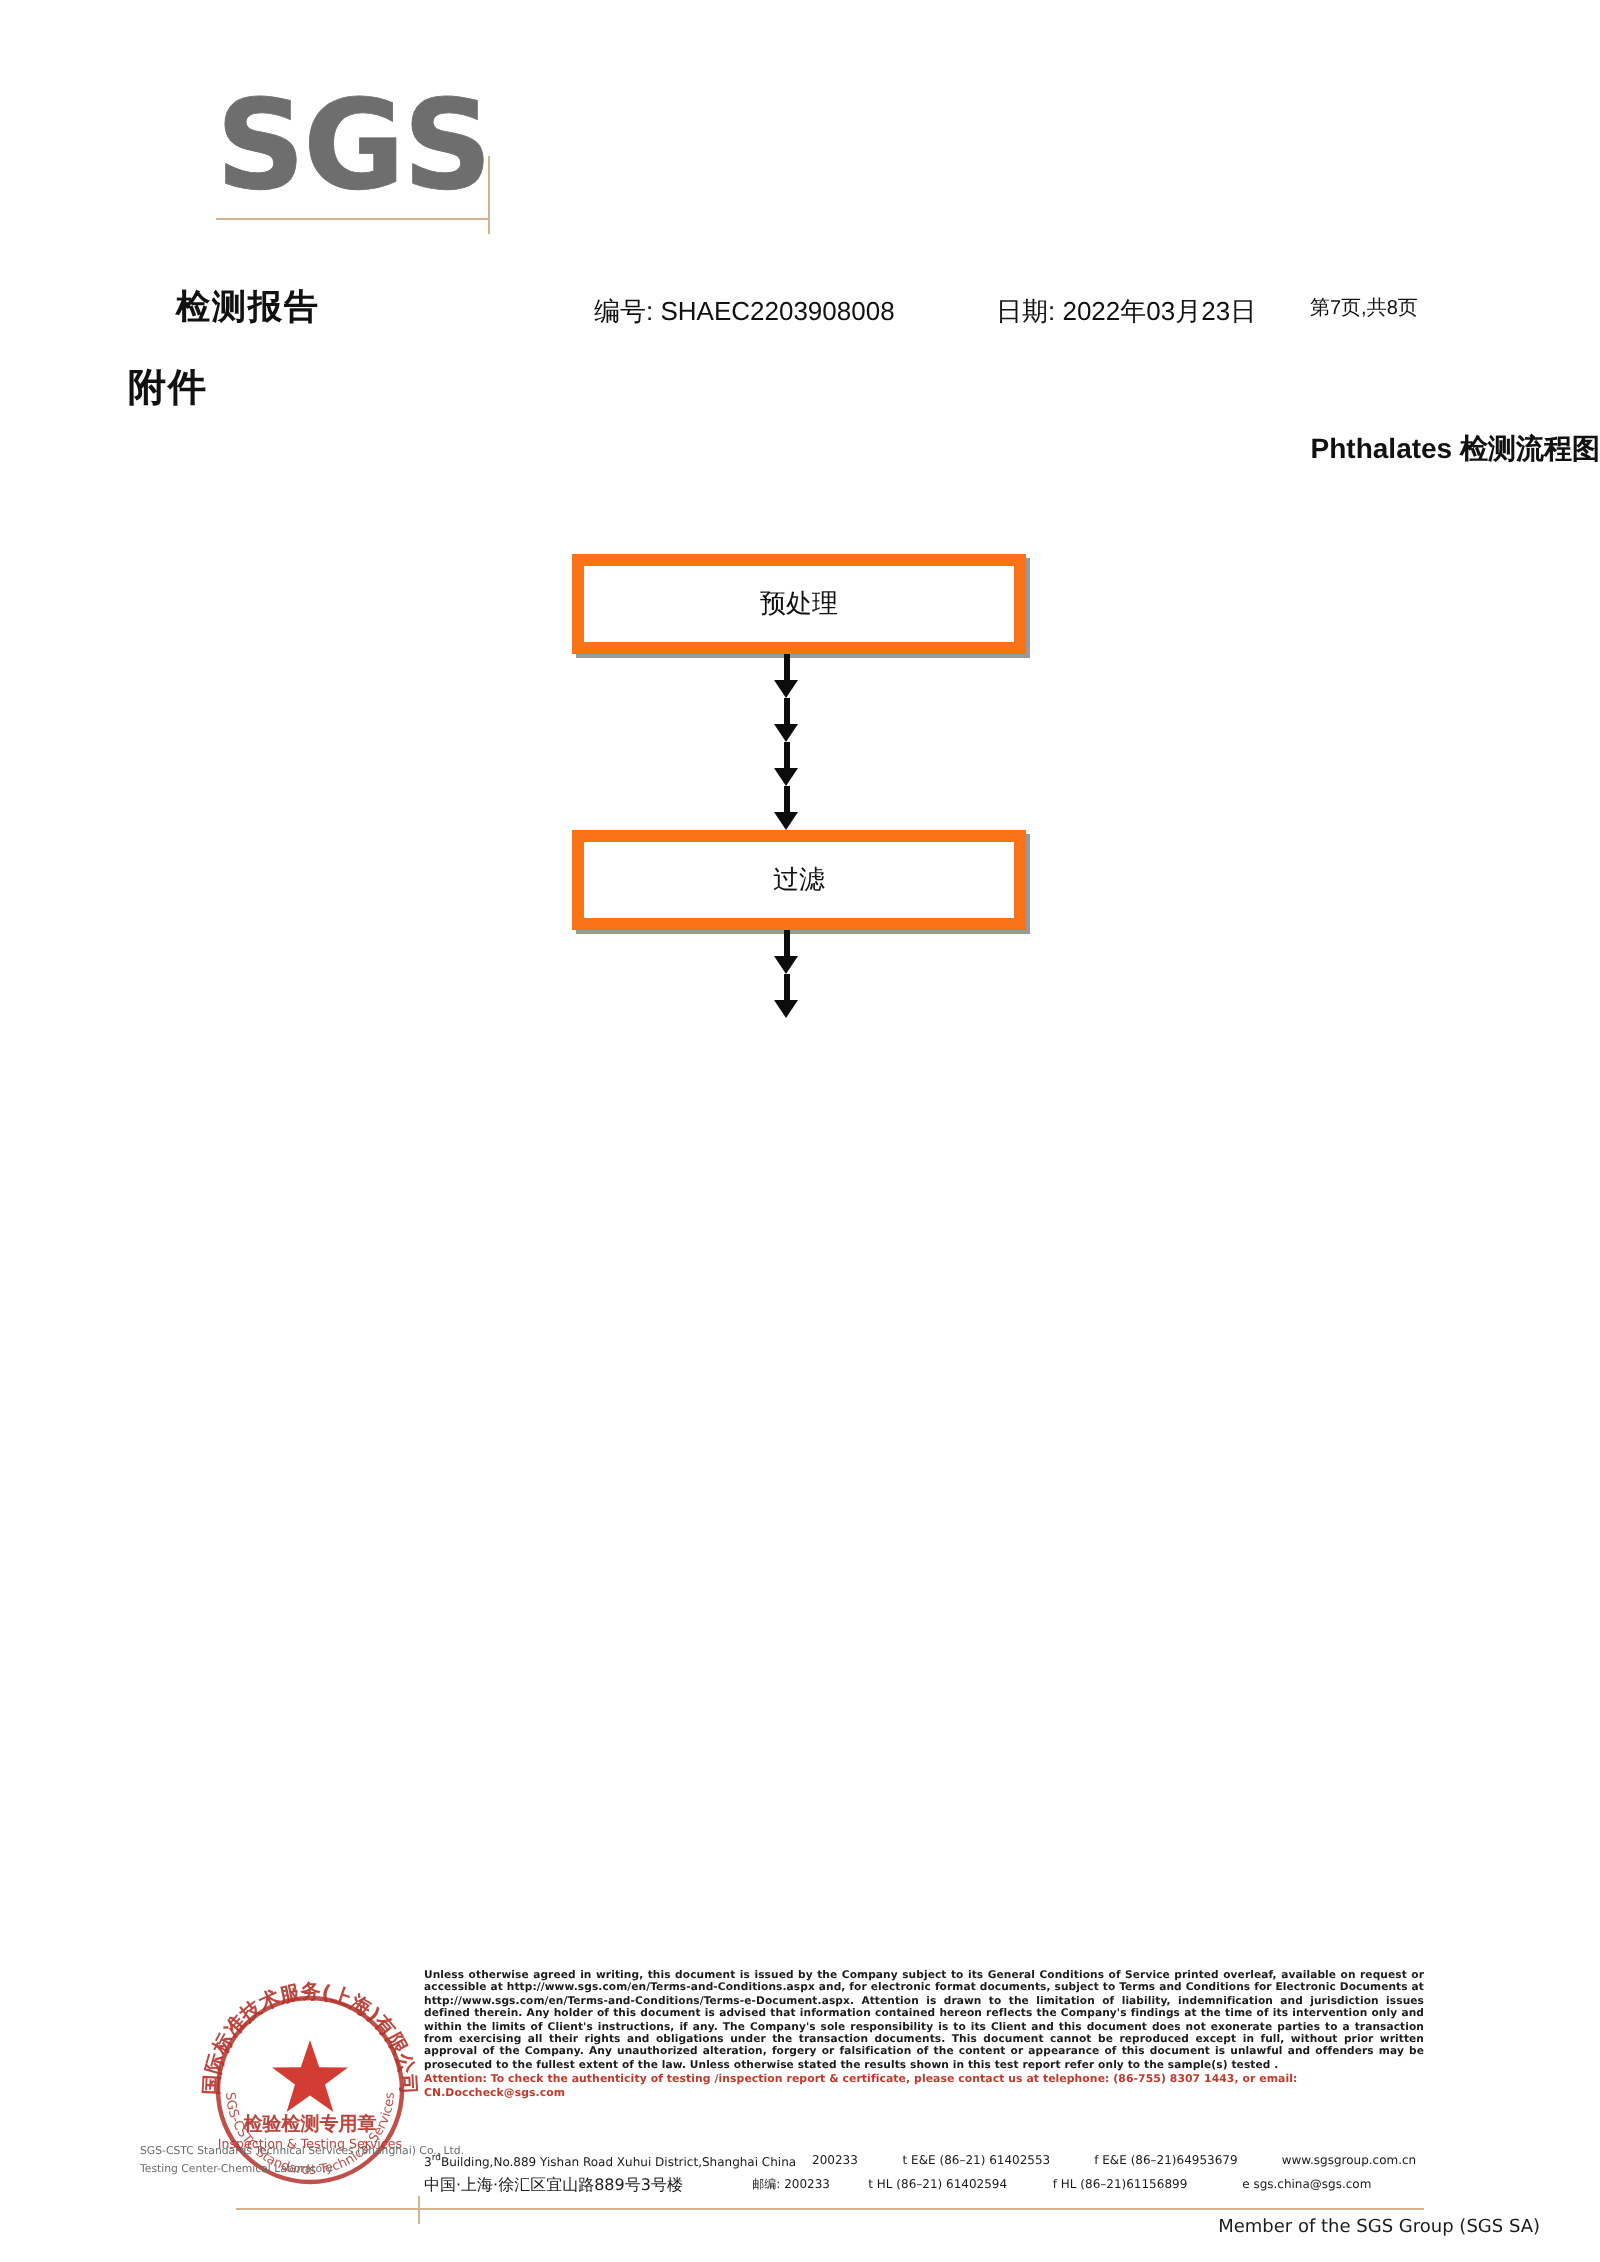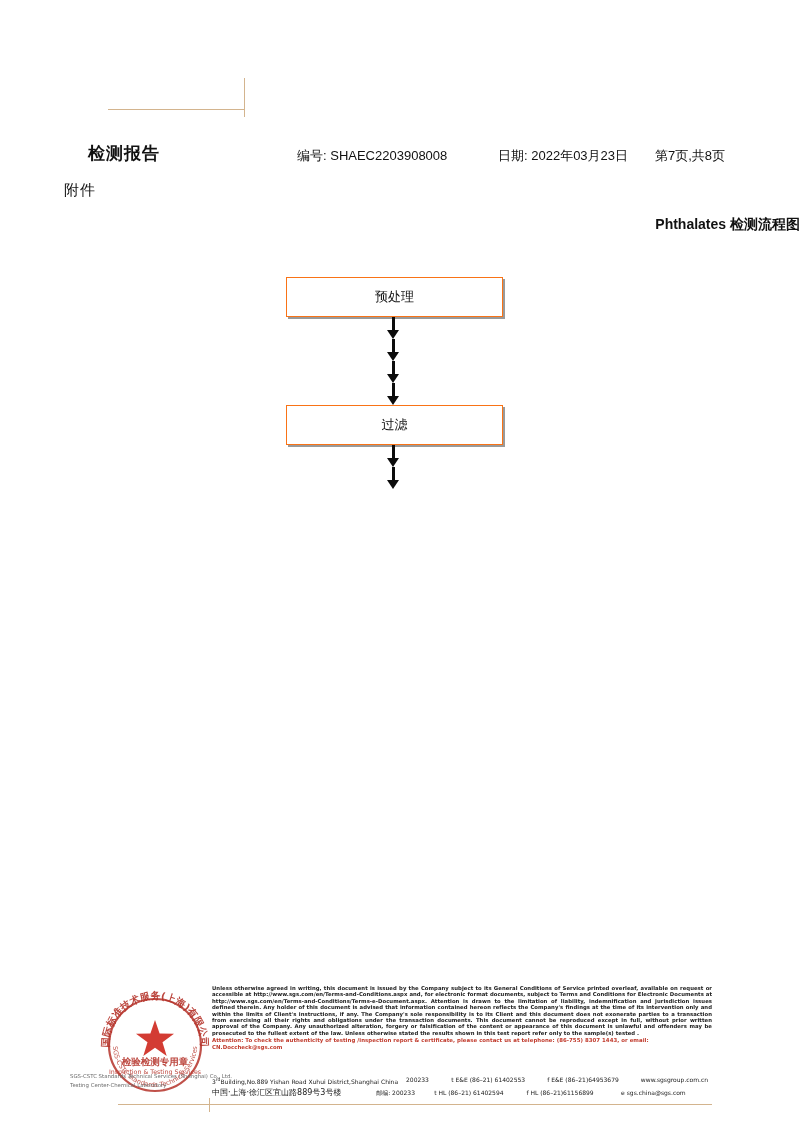--- a/index.html
+++ b/index.html
@@ -75,29 +75,29 @@
     position: absolute;
     left: 498px;
     top: 147px;
     font-size: 13px;
     color: #111;
   }
   .hdr-page {
     position: absolute;
     left: 655px;
     top: 147px;
-    font-size: 13px;
+    font-size: 10px;
     color: #111;
   }
   .hdr-attach {
     position: absolute;
     left: 64px;
     top: 181px;
-    font-size: 15px;
-    font-weight: normal;
+    font-size: 19px;
+    font-weight: bold;
     color: #111;
     letter-spacing: 1px;
   }
 
   
   .flow-title {
     position: absolute;
     left: 0;
     right: 0;
     top: 216px;
@@ -109,21 +109,21 @@
   .flow {
     position: absolute;
     left: 286px;
     top: 277px;
     width: 217px;
   }
   .flow-box {
     position: relative;
     width: 215px;
     height: 38px;
-    border: 1px solid #f97316;
+    border: 6px solid #f97316;
     background: #ffffff;
     box-shadow: 2px 2px 0 0 #9a9a9a;
     display: flex;
     align-items: center;
     justify-content: center;
     font-family: Liberation Serif, serif;
     font-size: 13px;
     color: #111;
   }
   .flow-arrow {
@@ -205,21 +205,21 @@
     left: 212px;
     top: 1074px;
     width: 500px;
     font-family: "DejaVu Sans", sans-serif;
     font-size: 6px;
     line-height: 11px;
     color: #1a1a1a;
   }
   .addr-row {
     display: flex;
-    align-items: flex-start;
+    align-items: center;
     white-space: nowrap;
     gap: 22px;
   }
   .addr-c1 { width: 172px; }
   .addr-c2 { width: 36px; }
   .addr-c3 { width: 85px; }
   .addr-c4 { width: 88px; }
   .addr-c5 { width: 110px; }
   .addr-row.cn { font-size: 8px; }
   .addr-row.cn .addr-c1 { width: 172px; }
@@ -235,20 +235,21 @@
     color: #1a1a1a;
   }
   .sup { font-size: 4.5px; vertical-align: super; }
 </style>
 </head>
 <body>
 
 <div class="page">
 
   <div class="logo-block">
+    <div class="logo-text">SGS</div>
     <div class="logo-rule"></div>
     <div class="logo-tick"></div>
   </div>
 
   <div class="hdr-title">检测报告</div>
   <div class="hdr-no">编号: SHAEC2203908008</div>
   <div class="hdr-date">日期: 2022年03月23日</div>
   <div class="hdr-page">第7页,共8页</div>
   <div class="hdr-attach">附件</div>
 
@@ -326,14 +327,15 @@
       <span class="addr-c2" style="font-size:6px;">邮编: 200233</span>
       <span class="addr-c3" style="font-size:6px;">t HL (86–21) 61402594</span>
       <span class="addr-c4" style="font-size:6px;">f HL (86–21)61156899</span>
       <span class="addr-c5" style="font-size:6px;">e  sgs.china@sgs.com</span>
     </div>
   </div>
 
   <div class="addr-rule"></div>
   <div class="addr-tick"></div>
 
+  <div class="member">Member of the SGS Group (SGS SA)</div>
 
 </div>
 
 </body></html>

